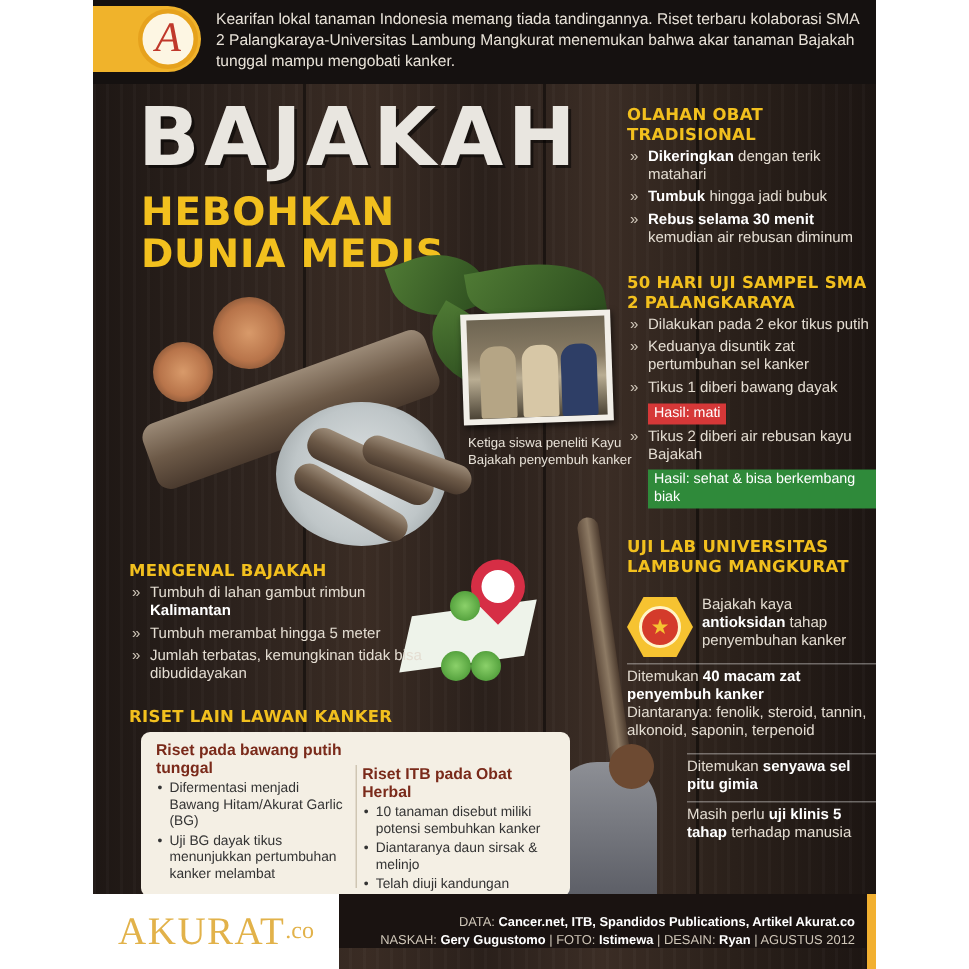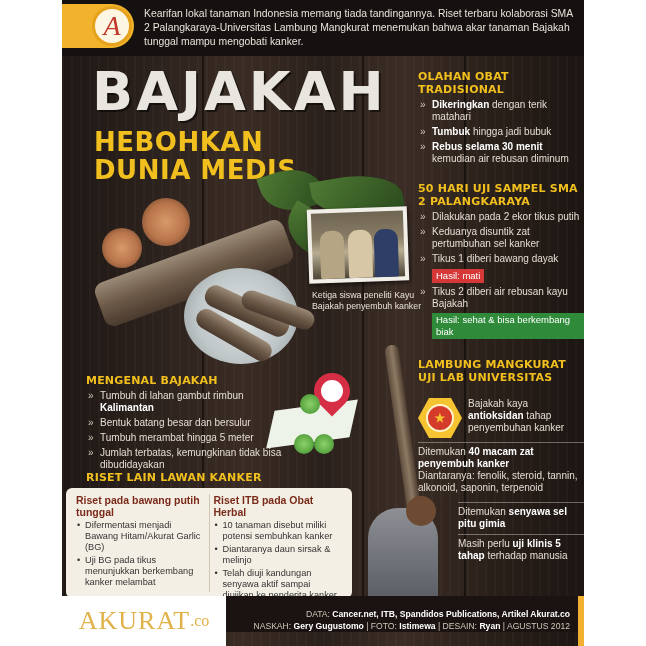--- a/index.html
+++ b/index.html
@@ -46,23 +46,23 @@
   .lab-text b { color: #fff; }
   .lab1 { position: absolute; left: 50px; top: 40px; width: 116px; }
   .divider { position: absolute; height: 1px; background: rgba(255,255,255,0.35); }
   .lab2 { position: absolute; left: 0; top: 88px; width: 166px; }
   .lab3 { position: absolute; left: 40px; top: 148px; width: 126px; }
   .lab4 { position: absolute; left: 40px; top: 180px; width: 126px; }
 
   
   .mengenal { position: absolute; left: 24px; top: 374px; width: 210px; }
   .riset-title { position: absolute; left: 24px; top: 471px; }
-  .riset-box { position: absolute; left: 4px; top: 488px; width: 286px; height: 110px; background: #f4efe4; border-radius: 6px; display: flex; padding: 6px 6px; }
+  .riset-box { position: absolute; left: 32px; top: 488px; width: 286px; height: 110px; background: #f4efe4; border-radius: 6px; display: flex; padding: 6px 6px; }
   .riset-col { flex: 1; padding: 0 4px; }
-  .riset-col + .riset-col { border-left: 1px solid #cfc6b3; }
+  .riset-col + .riset-col { border-left: 1px solid #cfc6b3; margin-top: 16px; }
   .riset-col h4 { font-size: 10.5px; line-height: 12px; color: #7a2a1a; font-weight: bold; }
   .riset-col ul { list-style: none; margin-top: 2px; }
   .riset-col li { position: relative; padding-left: 9px; font-size: 9.2px; line-height: 11px; color: #333; margin-top: 2px; }
   .riset-col li::before { content: "\2022"; position: absolute; left: 1px; top: 0; color: #333; }
 
   
   .photo { position: absolute; left: 246px; top: 208px; width: 100px; height: 74px; background: #f2efe8; padding: 4px; transform: rotate(-2deg); box-shadow: 1px 2px 4px rgba(0,0,0,0.6); }
   .photo-inner { width: 100%; height: 100%; background: linear-gradient(180deg,#6e6552 0%, #8a7d66 40%, #b9ad93 60%, #4c4436 100%); position: relative; overflow: hidden; }
   .person { position: absolute; bottom: 0; width: 24px; height: 48px; border-radius: 10px 10px 2px 2px; }
   .photo-caption { position: absolute; left: 250px; top: 290px; width: 110px; font-size: 8.8px; line-height: 11px; color: #e8e2d8; }
@@ -157,22 +157,22 @@
     </ul>
     <span class="badge green">Hasil: sehat &amp; bisa berkembang biak</span>
   </div>
 
   <div class="vine"></div>
   <div class="man-body"></div>
   <div class="man-head"></div>
 
   <div class="ujilab">
     <div class="sec-title">
+      <div>UJI LAB UNIVERSITAS</div>
       <div>LAMBUNG MANGKURAT</div>
-      <div>UJI LAB UNIVERSITAS</div>
     </div>
     <div class="emblem">
       <div class="emblem-inner">★</div>
     </div>
     <div class="lab-text lab1">
       <span>Bajakah kaya </span><b>antioksidan</b><span> tahap penyembuhan kanker</span>
     </div>
     <div class="divider" style="left:0;top:84px;width:166px"></div>
     <div class="lab-text lab2">
       <span>Ditemukan </span><b>40 macam zat penyembuh kanker</b><br>
@@ -193,33 +193,32 @@
       <div class="pin-inner"></div>
     </div>
   <div class="tree" style="left:238px;top:394px"></div>
   <div class="tree" style="left:232px;top:434px"></div>
   <div class="tree" style="left:252px;top:434px"></div>
 
   <div class="mengenal">
     <div class="sec-title">MENGENAL BAJAKAH</div>
     <ul class="blist">
       <li><span>Tumbuh di lahan gambut rimbun </span><b>Kalimantan</b></li>
-      <li>Bentuk batang besar dan bersulur</li>
       <li>Tumbuh merambat hingga 5 meter</li>
       <li>Jumlah terbatas, kemungkinan tidak bisa dibudidayakan</li>
     </ul>
   </div>
 
   <div class="riset-title sec-title">RISET LAIN LAWAN KANKER</div>
   <div class="riset-box">
     <div class="riset-col">
       <h4>Riset pada bawang putih tunggal</h4>
       <ul>
         <li>Difermentasi menjadi Bawang Hitam/Akurat Garlic (BG)</li>
-        <li>Uji BG pada tikus menunjukkan berkembang kanker melambat</li>
+        <li>Uji BG dayak tikus menunjukkan pertumbuhan kanker melambat</li>
       </ul>
     </div>
     <div class="riset-col">
       <h4>Riset ITB pada Obat Herbal</h4>
       <ul>
         <li>10 tanaman disebut miliki potensi sembuhkan kanker</li>
         <li>Diantaranya daun sirsak &amp; melinjo</li>
         <li>Telah diuji kandungan senyawa aktif sampai diujikan ke penderita kanker</li>
       </ul>
     </div>

